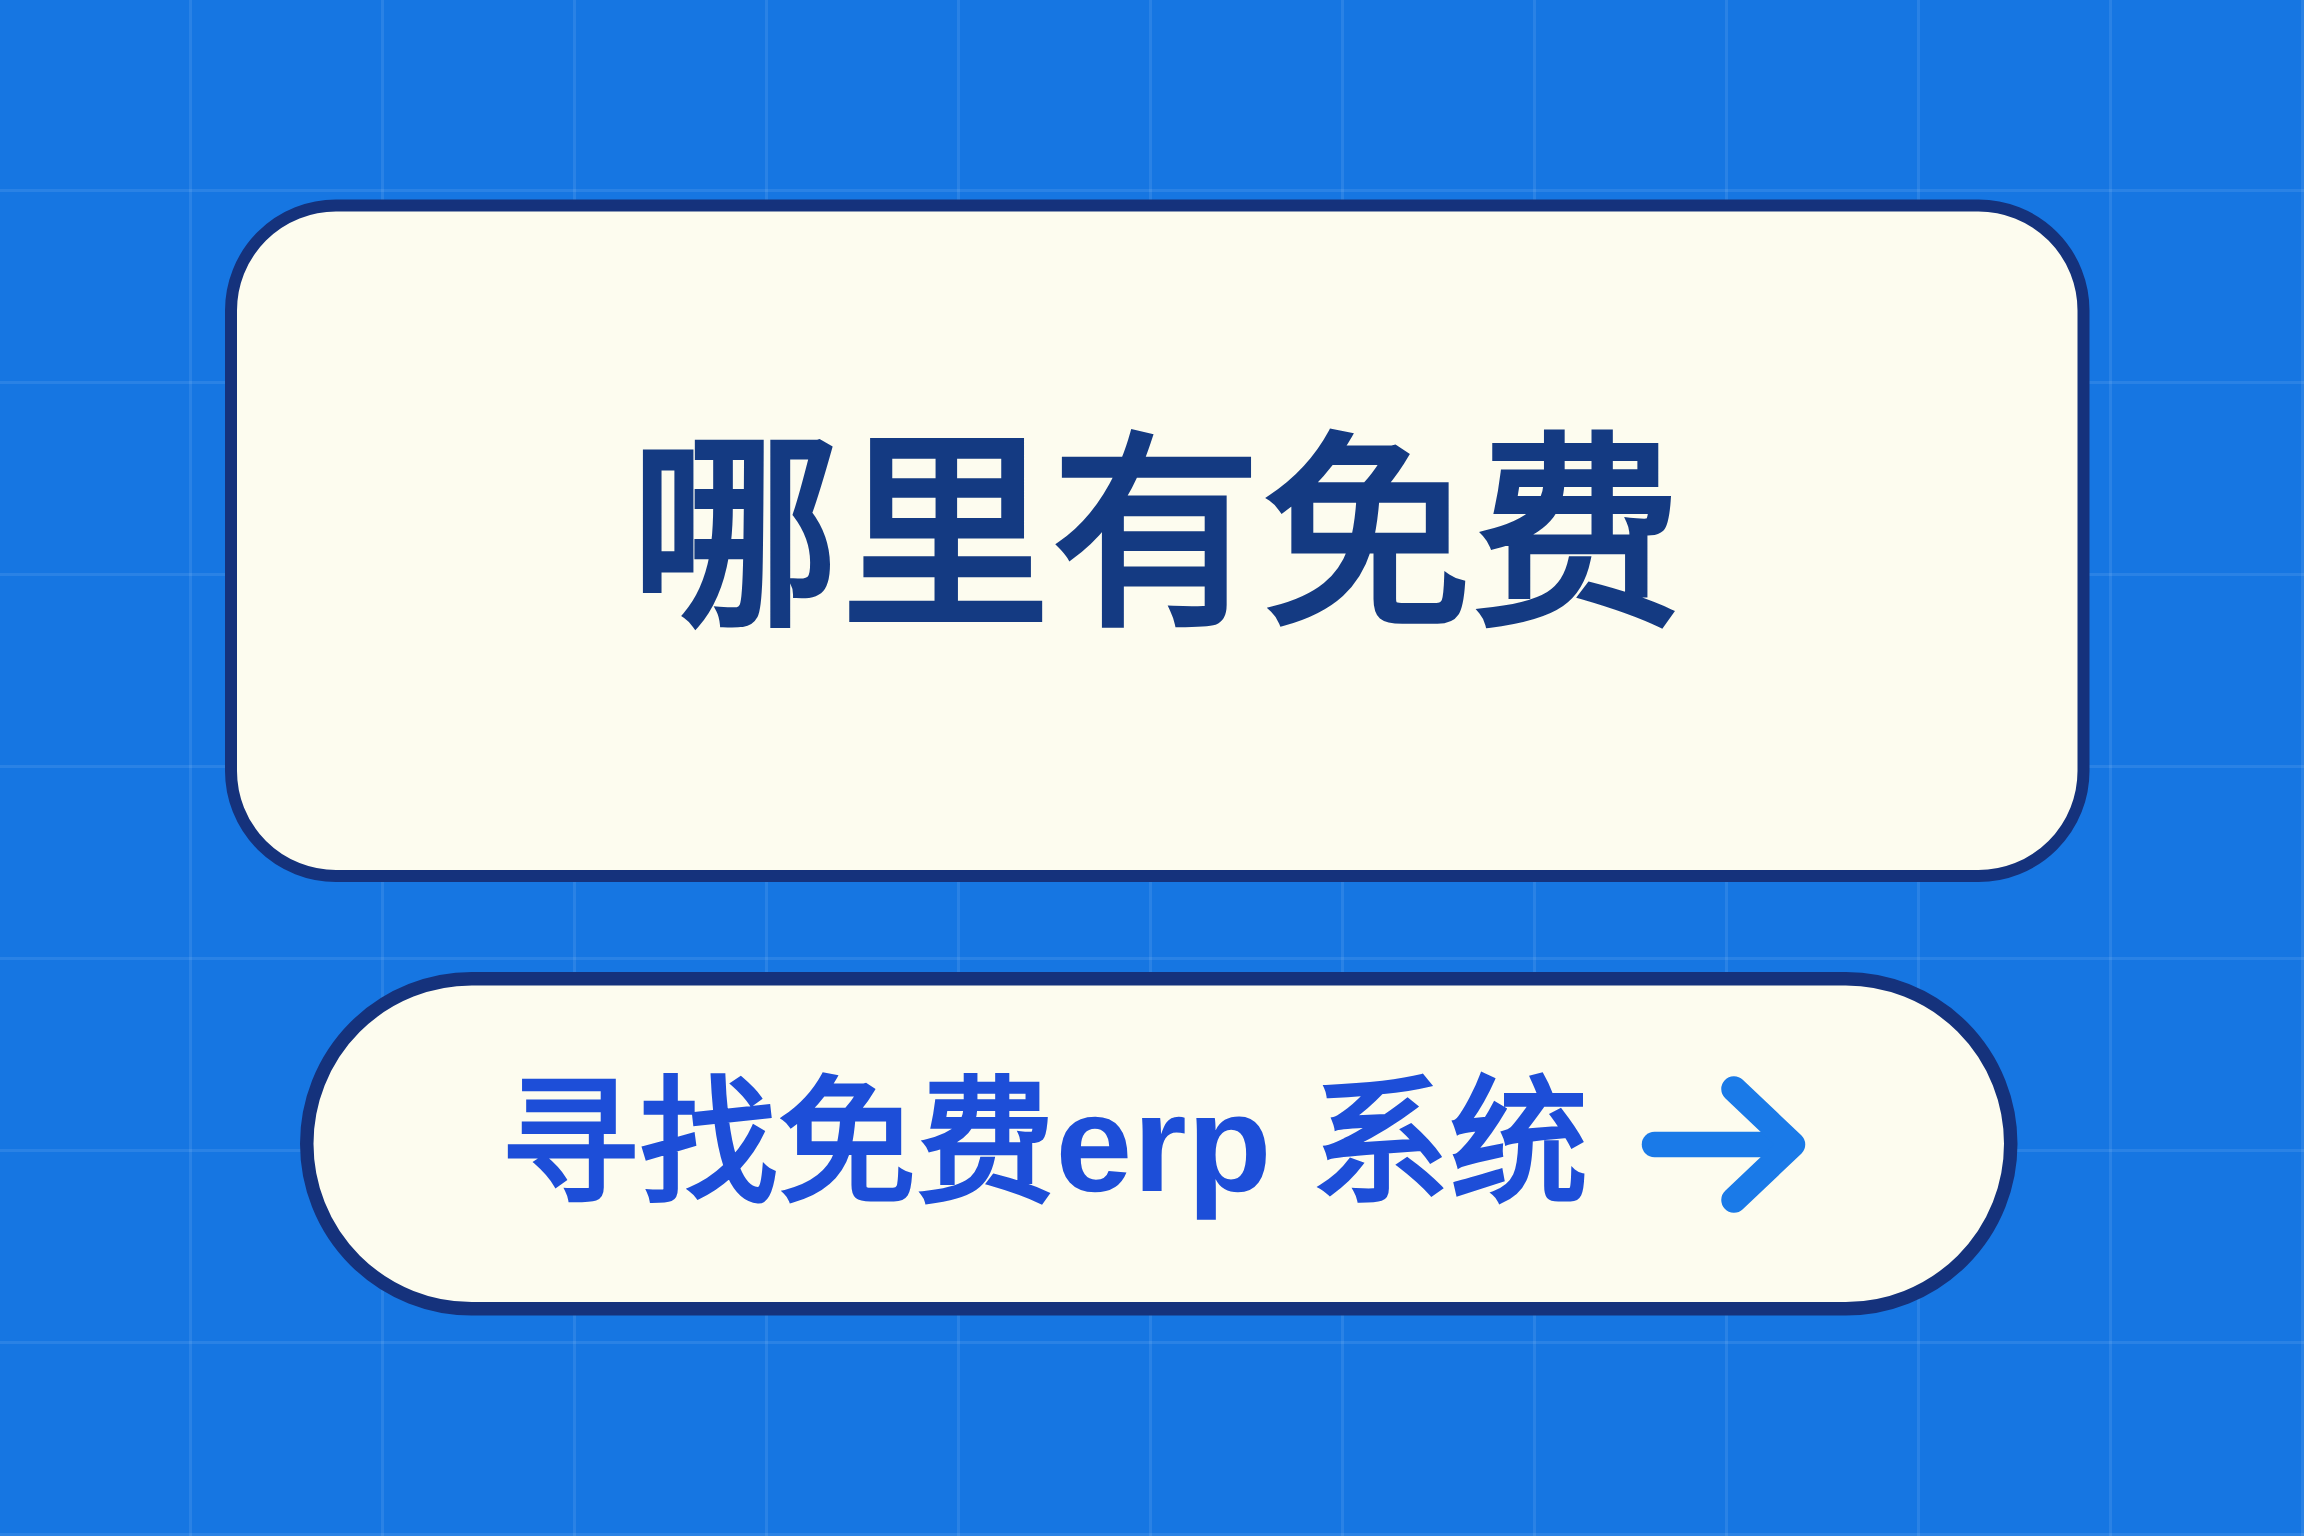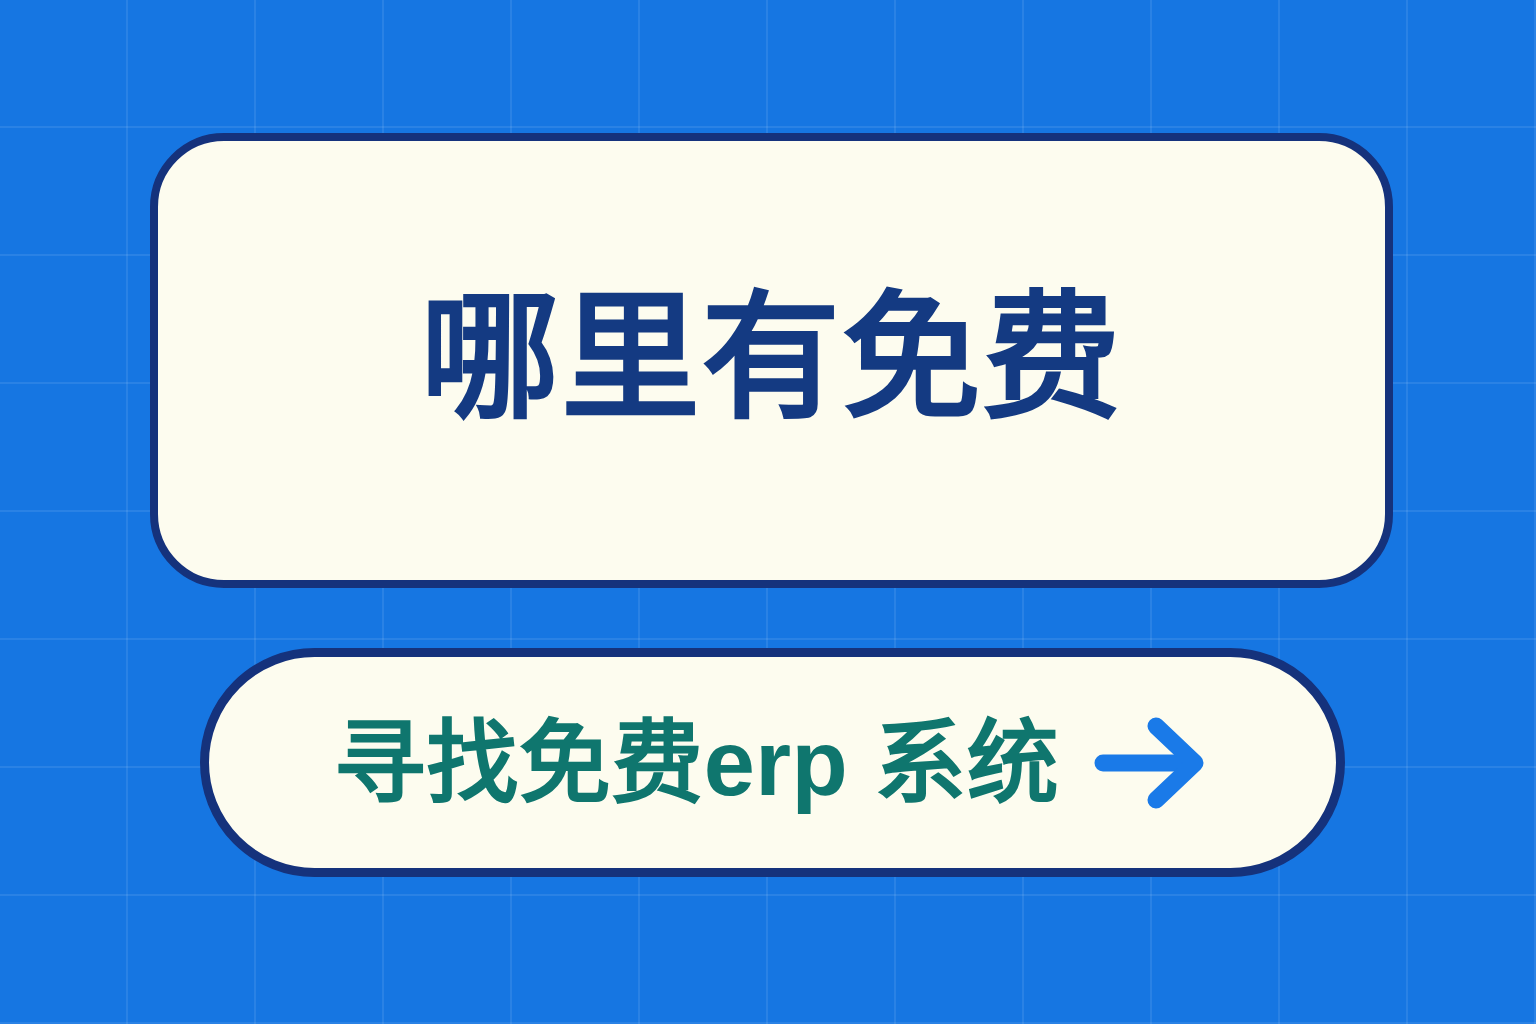--- a/index.html
+++ b/index.html
@@ -80,21 +80,21 @@
     background: #fdfcef;
     border: 9px solid #15327c;
     border-radius: 115px;
     display: flex;
     align-items: center;
     justify-content: center;
     gap: 34px;
   }
 
   #cta-label {
-    color: #0f766e;
+    color: #1d4ed8;
     font-weight: 700;
     font-size: 92px;
     line-height: 1;
     white-space: nowrap;
     letter-spacing: 0.005em;
   }
 
   #cta-arrow-icon {
     display: block;
     width: 118px;

